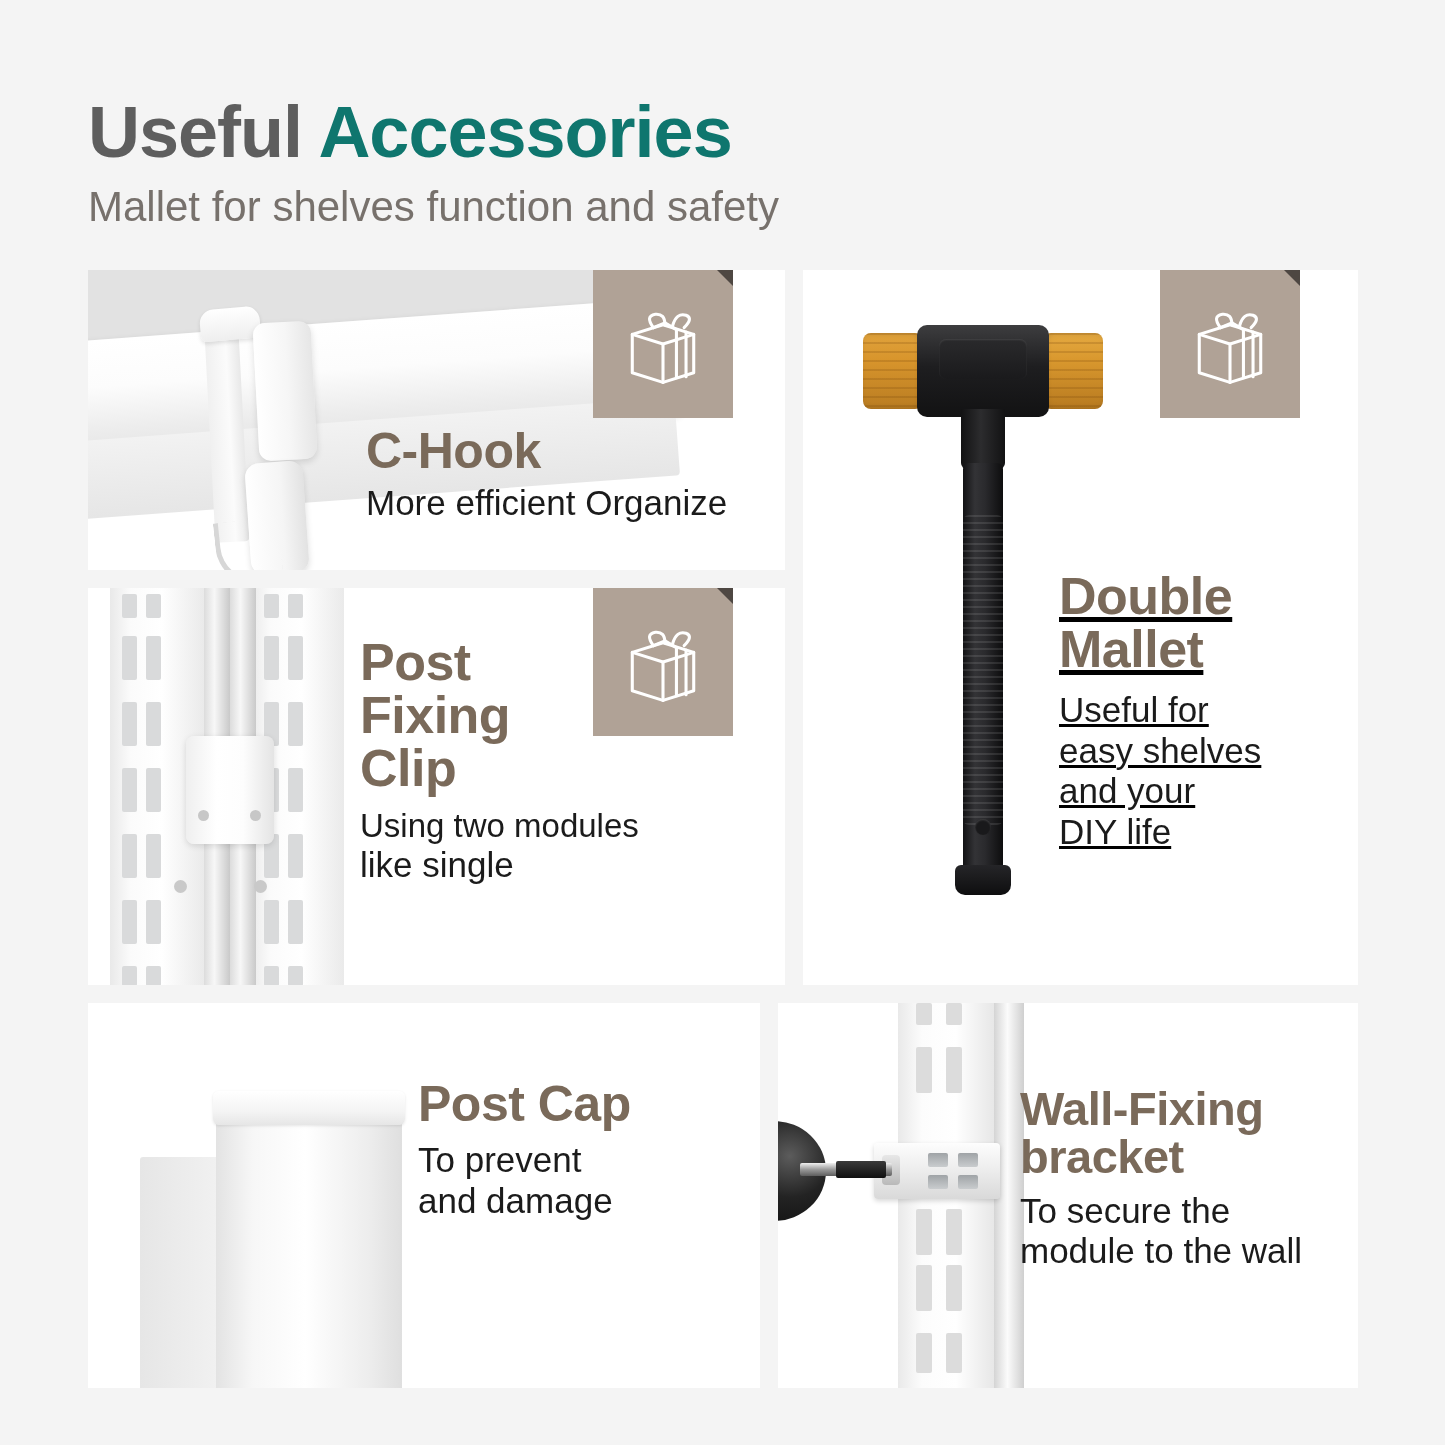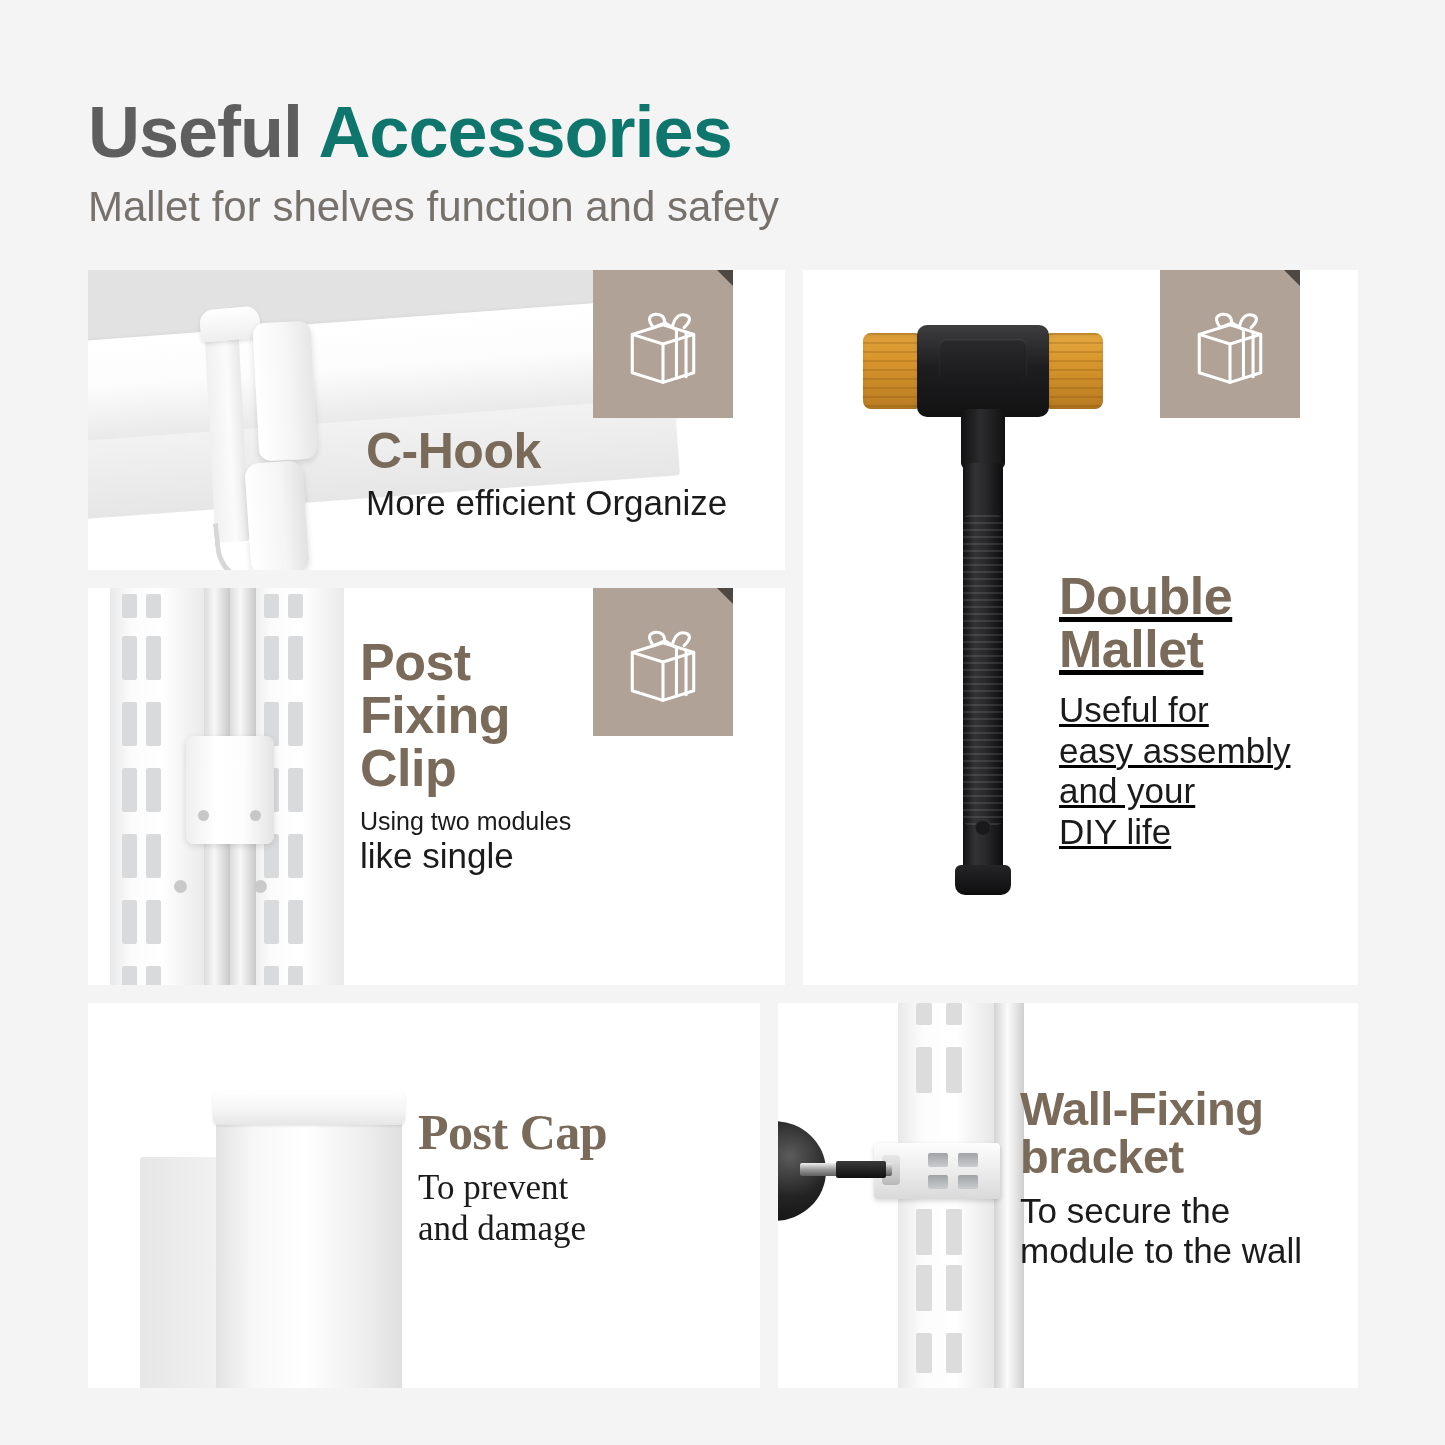--- a/index.html
+++ b/index.html
@@ -243,21 +243,21 @@
         <path d="M40 33 q-9 -12 2 -14 q10 -1 10 11"></path>
         <path d="M60 31 q4 -14 14 -11 q8 3 -2 13"></path>
         <path d="M40 33 L52 28 L64 35"></path>
       </svg>
     </div>
 
     <div class="txt" style="left:272px;top:48px;width:400px;">
       <p class="t-title" style="font-size:52px;">Post</p>
       <p class="t-title" style="font-size:52px;">Fixing</p>
       <p class="t-title" style="font-size:52px;">Clip</p>
-      <p class="t-desc" style="font-size:25px;margin-top:12px;">Using two modules</p>
+      <p class="t-desc" style="font-size:33px;margin-top:12px;">Using two modules</p>
       <p class="t-desc" style="font-size:35px;margin-top:0;">like single</p>
     </div>
   </div>
 
   <div class="card card-mallet">
 
     <div class="mallet">
       <div class="head-l"></div>
       <div class="head-r"></div>
       <div class="head-mid"></div>
@@ -280,35 +280,35 @@
         <path d="M40 33 q-9 -12 2 -14 q10 -1 10 11"></path>
         <path d="M60 31 q4 -14 14 -11 q8 3 -2 13"></path>
         <path d="M40 33 L52 28 L64 35"></path>
       </svg>
     </div>
 
     <div class="txt" style="left:256px;top:300px;width:290px;text-decoration:underline;">
       <p class="t-title" style="font-size:52px;">Double</p>
       <p class="t-title" style="font-size:52px;">Mallet</p>
       <p class="t-desc" style="font-size:35px;margin-top:14px;">Useful for</p>
-      <p class="t-desc" style="font-size:35px;margin-top:0;">easy assembly</p>
+      <p class="t-desc" style="font-size:35px;margin-top:0;">easy shelves</p>
       <p class="t-desc" style="font-size:35px;margin-top:0;">and your</p>
       <p class="t-desc" style="font-size:35px;margin-top:0;">DIY life</p>
     </div>
   </div>
 
   <div class="card card-cap">
 
     <div class="cap-art">
       <div class="cap-back"></div>
       <div class="cap-body"></div>
       <div class="cap-top"></div>
     </div>
 
-    <div class="txt" style="left:330px;top:104px;width:320px;font-family:Liberation Serif, serif;">
+    <div class="txt" style="left:330px;top:76px;width:320px;">
       <p class="t-title" style="font-size:50px;">Post Cap</p>
       <p class="t-desc" style="font-size:35px;margin-top:10px;">To prevent</p>
       <p class="t-desc" style="font-size:35px;margin-top:0;">and damage</p>
     </div>
   </div>
 
   <div class="card card-wall">
 
     <div class="wall-art">
       <div class="wpost"></div>

